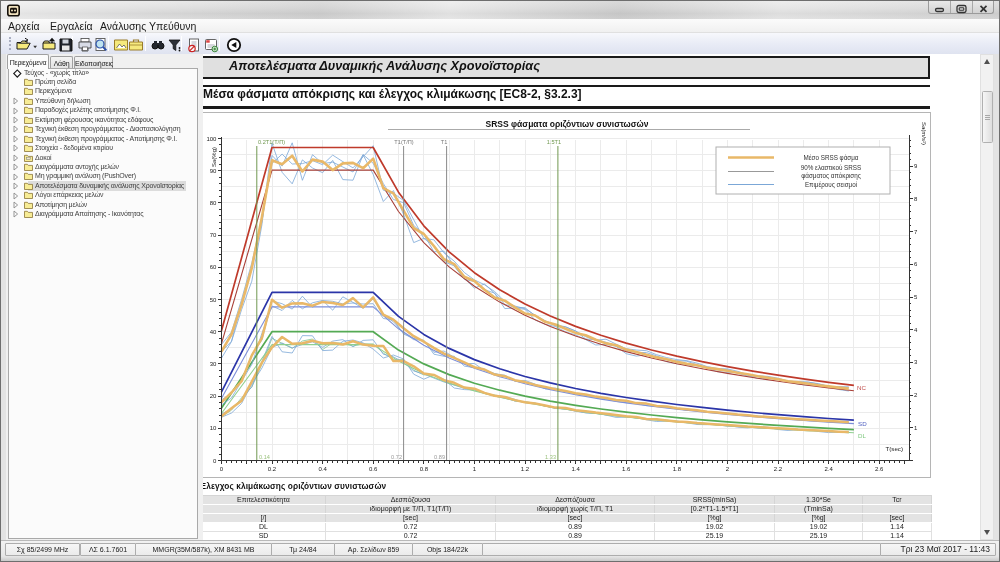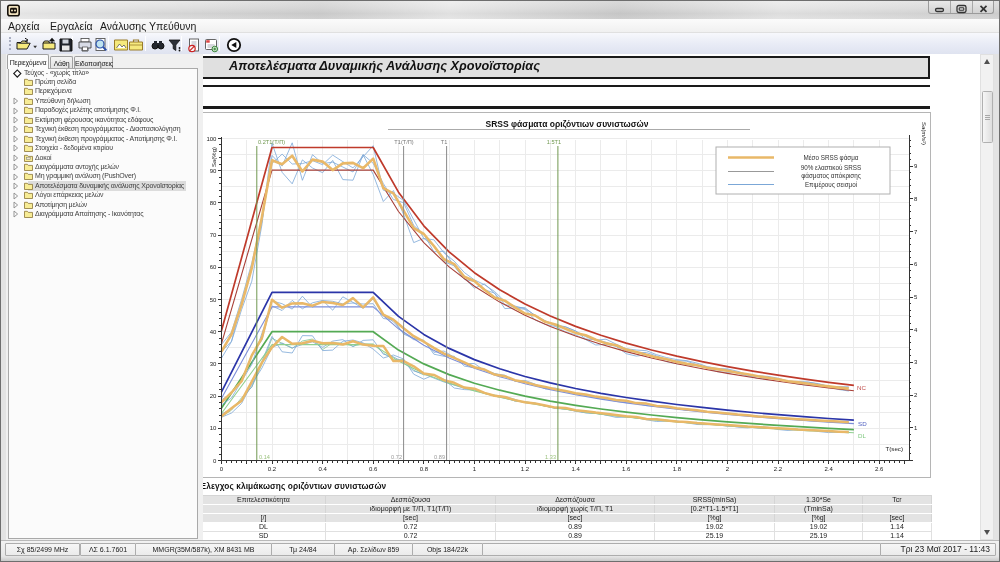--- a/index.html
+++ b/index.html
@@ -291,20 +291,21 @@
           </svg>
           <span class="tlab">Διαγράμματα Απαίτησης - Ικανότητας</span>
         </div>
     </div>
   </div>
   <div id="content">
     <div id="hdrbox">
         <span>Αποτελέσματα Δυναμικής Ανάλυσης Χρονοϊστορίας</span>
       </div>
     <div id="line1"></div>
+    <div id="subtitle">Μέσα φάσματα απόκρισης και έλεγχος κλιμάκωσης [EC8-2, §3.2.3]</div>
     <div id="line2"></div>
     <div id="chartbox">
         <svg width="727" height="364" viewBox="0 0 727 364" style="position:absolute;left:0;top:0;">
 <rect x="0" y="0" width="727" height="364" fill="#ffffff"></rect>
 <line x1="185" y1="16.5" x2="547" y2="16.5" stroke="#aaaaaa" stroke-width="1"></line>
 <text x="364" y="14" font-size="8.5" font-weight="bold" text-anchor="middle" fill="#111">SRSS φάσματα οριζόντιων συνιστωσών</text>
 <g stroke-width="1" shape-rendering="crispEdges">
             <line x1="43.7" y1="27" x2="43.7" y2="347.5" stroke="#ebebeb"></line>
             <line x1="69.0" y1="27" x2="69.0" y2="347.5" stroke="#ebebeb"></line>
             <line x1="94.3" y1="27" x2="94.3" y2="347.5" stroke="#ebebeb"></line>

